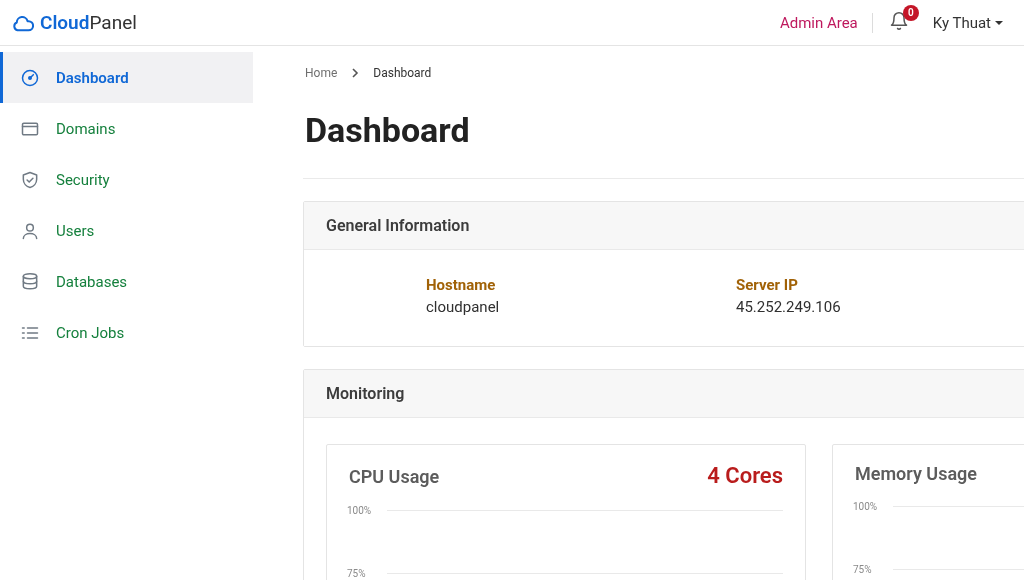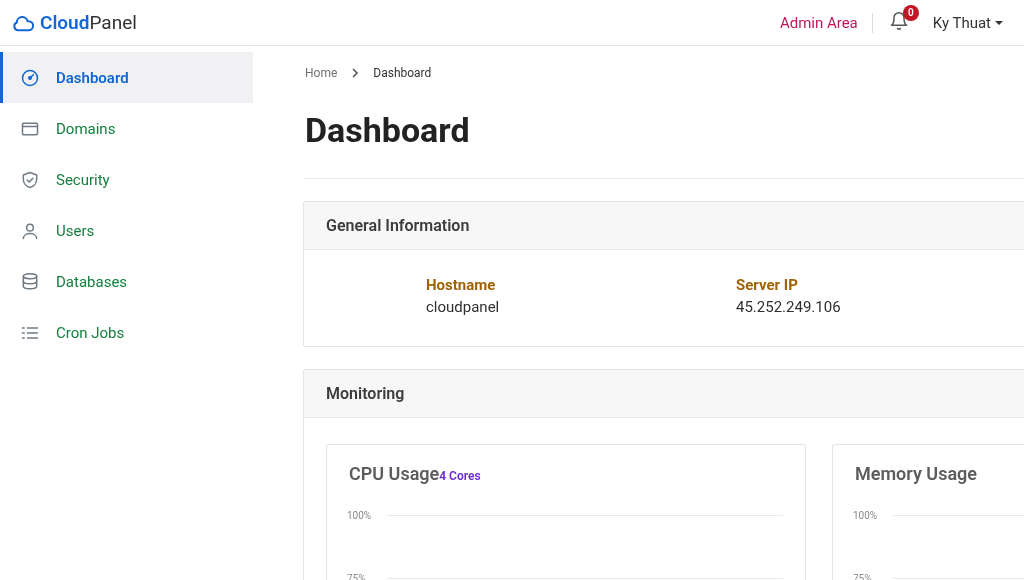--- a/index.html
+++ b/index.html
@@ -83,25 +83,25 @@
 
     .monitor-row {
       display:flex; gap:26px; padding:26px 22px 10px 22px; background:#fff;
     }
     .chart-card {
       border:1px solid #e4e4e4; border-radius:2px; padding:18px 22px 8px 22px;
       width:480px; min-width:280px; background:#fff;
     }
     .chart-card.wide { flex:0 0 480px; }
     .chart-head {
-      display:flex; align-items:baseline;
-      margin-bottom:17px;
+      display:flex; justify-content:space-between; align-items:baseline;
+      margin-bottom:8px;
     }
     .chart-title { font-size:18px; font-weight:600; color:#5c5c5c; }
-    .chart-sub   { font-size:12px; font-weight:600; color:#6d28d9; }
+    .chart-sub   { font-size:22px; font-weight:600; color:#b91c1c; }
     .chart-box { height:140px; position:relative; margin-left:38px; }
     .ytick {
       position:absolute; left:-40px; font-size:10px; color:#8a8a8a;
       transform:translateY(-50%);
     }
     .gridline {
       position:absolute; left:0; right:0; height:1px; background:#e9e9e9;
     }
     .icon { display:inline-flex; }
   </style>

